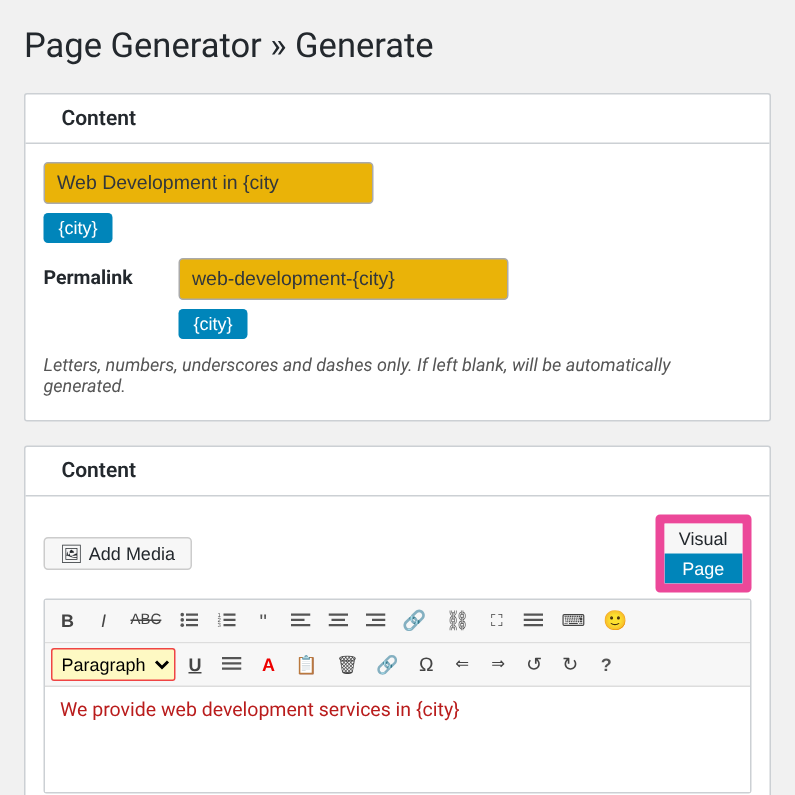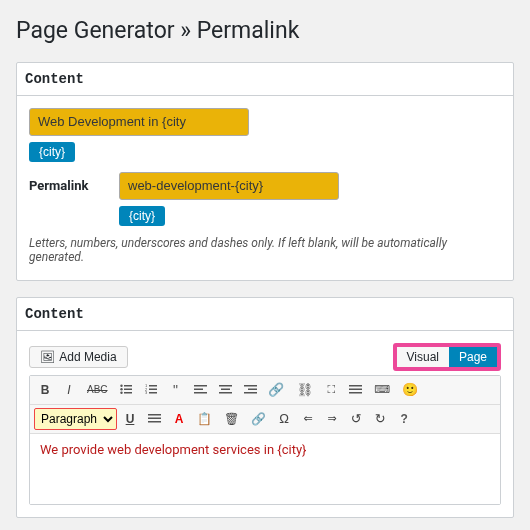--- a/index.html
+++ b/index.html
@@ -20,24 +20,23 @@
       line-height: 1.3;
     }
     .postbox {
       background: #fff;
       border: 1px solid #ccd0d4;
       border-radius: 2px;
       margin-bottom: 16px;
     }
     .postbox-header {
       border-bottom: 1px solid #ccd0d4;
-      padding: 8px 8px;
+      padding: 8px 24px;
       font-weight: 600;
       font-size: 14px;
-      font-family: Liberation Mono, monospace;
     }
     .postbox-body {
       padding: 12px;
     }
     .form-row {
       display: flex;
       align-items: flex-start;
       margin-bottom: 10px;
     }
     .form-label {
@@ -93,23 +92,24 @@
       color: #23282d;
     }
     .editor-toolbar-top {
       display: flex;
       justify-content: space-between;
       align-items: center;
       margin-bottom: 4px;
     }
     .view-toggle {
       display: flex;
-      border: 4px solid #ec4899;
+      border: 6px solid #ec4899;
       border-radius: 3px;
       overflow: hidden;
+      flex-direction: column;
     }
     .view-btn {
       padding: 3px 10px;
       font-size: 12px;
       cursor: pointer;
       background: #f7f7f7;
       border: none;
       color: #23282d;
     }
     .view-btn.active {
@@ -159,21 +159,21 @@
       padding: 8px 10px;
       min-height: 70px;
       font-size: 13px;
       color: #b91c1c;
       background: #fff;
     }
   </style>
 </head>
 <body>
 
-<h1 class="page-title">Page Generator » Permalink</h1>
+<h1 class="page-title">Page Generator » Generate</h1>
 
 <div class="postbox">
   <div class="postbox-header">Content</div>
   <div class="postbox-body">
 
     <div class="form-row">
       <div class="form-field-wrap">
         <input class="text-input" type="text" value="Web Development in {city" style="">
         <br>
         <button class="tag-button">{city}</button>

